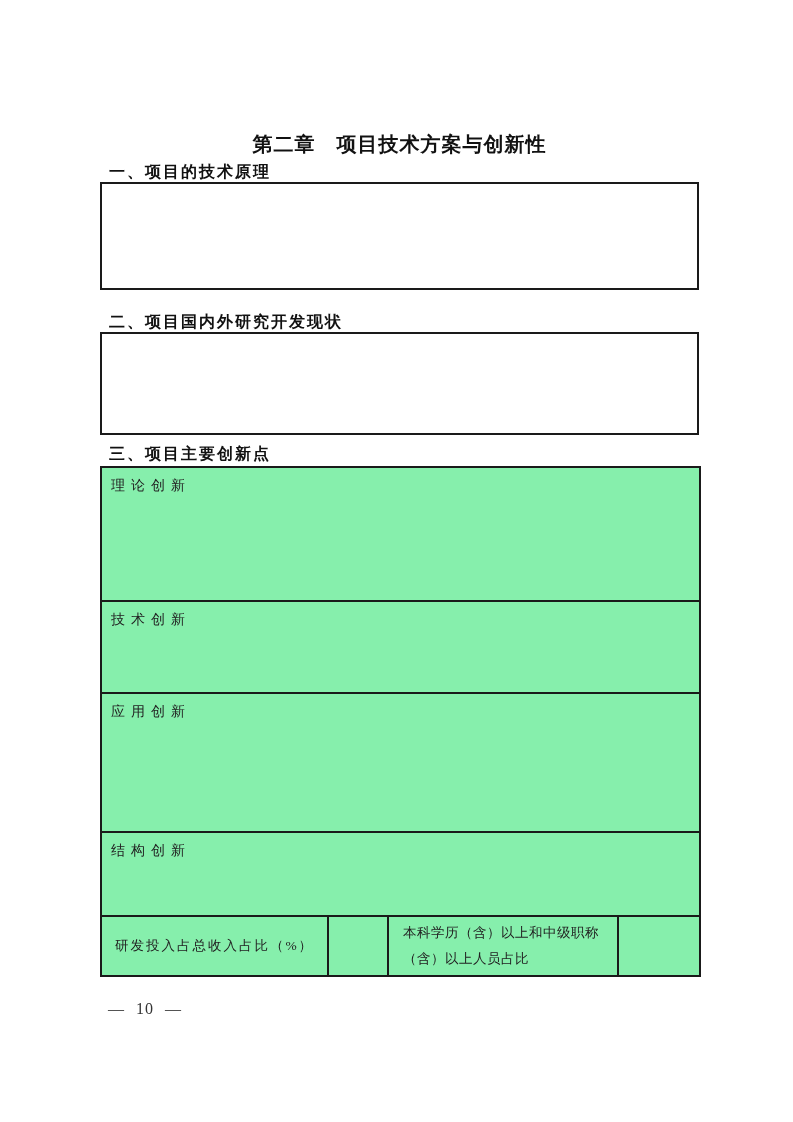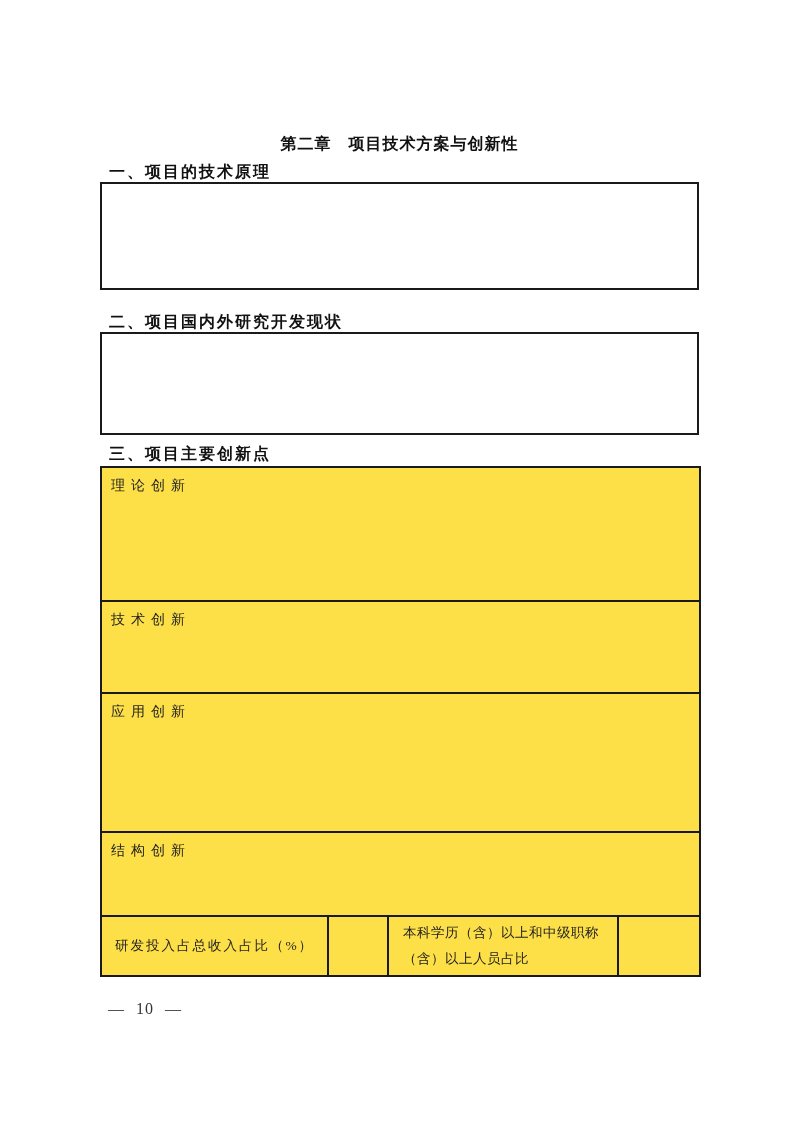--- a/index.html
+++ b/index.html
@@ -16,21 +16,21 @@
     overflow: hidden;
   }
   .content {
     position: absolute;
     left: 100px;
     top: 131px;
     width: 599px;
   }
   .doc-title {
     text-align: center;
-    font-size: 16px;
+    font-size: 20px;
     font-weight: bold;
     letter-spacing: 1px;
     line-height: 26px;
     color: #111111;
     font-family: "Liberation Sans", sans-serif;
   }
   .section-heading {
     font-size: 16px;
     font-weight: bold;
     letter-spacing: 2px;
@@ -51,21 +51,21 @@
   .box-2 { height: 103px; }
   table.innovation-table {
     margin-top: 4px;
     width: 599px;
     border-collapse: collapse;
     table-layout: fixed;
   }
   table.innovation-table td {
     border: 2px solid #1a1a1a;
     vertical-align: top;
-    background: #fde047;
+    background: #86efac;
   }
   td.innovation-cell {
     font-family: "Liberation Serif", serif;
     font-size: 14px;
     letter-spacing: 6px;
     padding: 9px 8px 0 9px;
     color: #222222;
   }
   td.row-theory  { height: 134px; }
   td.row-tech    { height: 92px; }

